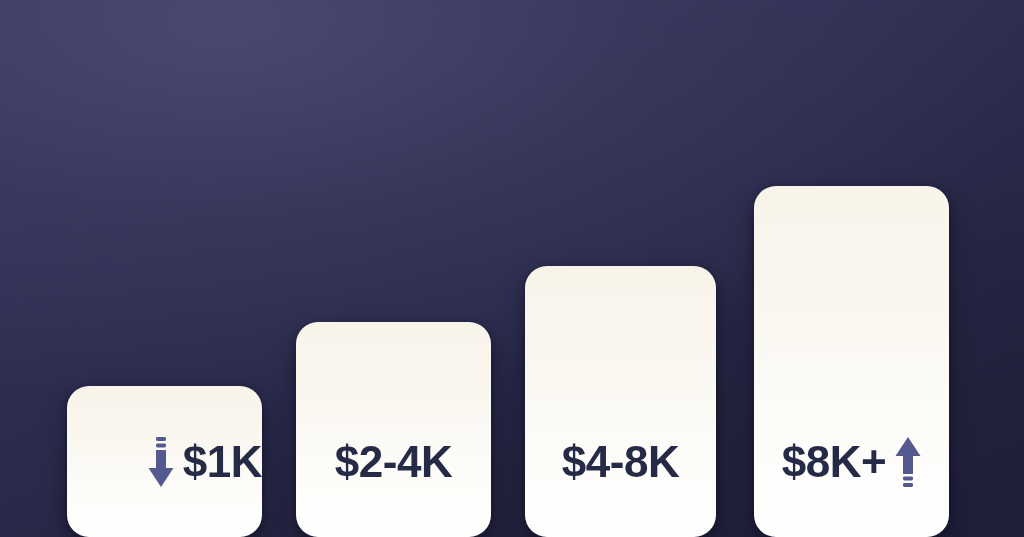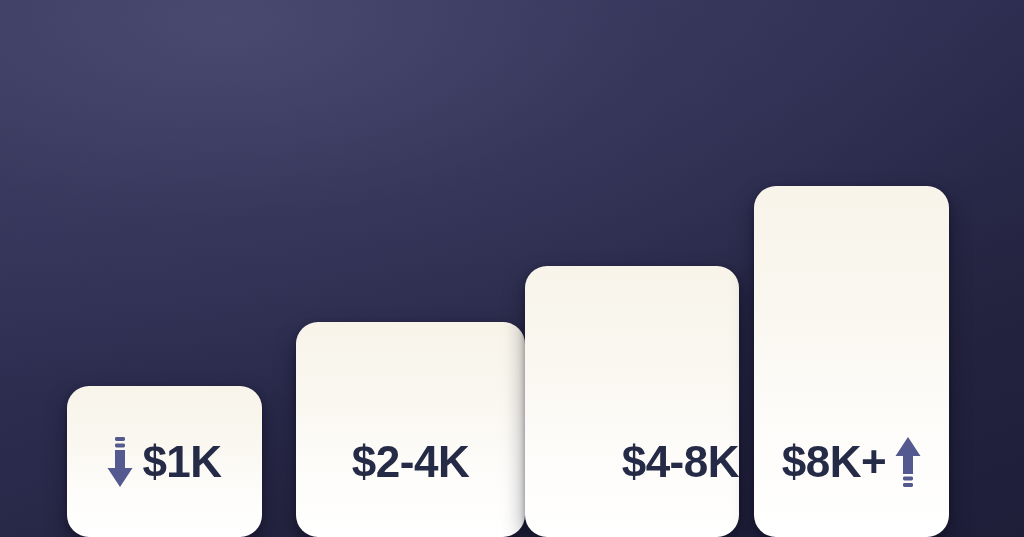--- a/index.html
+++ b/index.html
@@ -62,45 +62,45 @@
     flex: 0 0 auto;
   }
 </style>
 </head>
 <body>
 
 <div id="stage">
   <div class="chart">
 
     <div class="bar-group" style="left:67px; width:195px; height:403px;">
-      <div class="bar" style="width: 195px; height: 151px; top: 252px; margin-top: 0px;">
+      <div class="bar" style="width: 195px; height: 151px; top: 252px; margin-top: 0px; justify-content: flex-end;">
         <div class="bar-value" style="margin-top: 0px;">
           <svg class="arrow-icon" width="26" height="50" viewBox="0 0 26 50" aria-hidden="true">
             <rect x="8" y="0" width="10" height="4" rx="1.4" fill="#545a8f"></rect>
             <rect x="8" y="6.5" width="10" height="4" rx="1.4" fill="#545a8f"></rect>
             <rect x="8" y="13" width="10" height="18" fill="#545a8f"></rect>
             <path d="M13 50 L0.5 31 L25.5 31 Z" fill="#545a8f"></path>
           </svg>
           <span class="bar-value-text">$1K</span>
         </div>
       </div>
 
     </div>
 
     <div class="bar-group" style="left:296px; width:195px; height:403px;">
-      <div class="bar" style="width: 229px; height: 215px; top: 188px; margin-top: 0px;">
+      <div class="bar" style="width: 195px; height: 215px; top: 188px; margin-top: 0px;">
         <div class="bar-value" style="margin-top: 64px;">
           <span class="bar-value-text">$2-4K</span>
         </div>
       </div>
 
     </div>
 
     <div class="bar-group" style="left:525px; width:195px; height:403px;">
-      <div class="bar" style="width: 214px; height: 271px; top: 132px; margin-top: 0px; justify-content: flex-end;">
+      <div class="bar" style="width: 191px; height: 271px; top: 132px; margin-top: 0px;">
         <div class="bar-value" style="margin-top: 120px;">
           <span class="bar-value-text">$4-8K</span>
         </div>
       </div>
 
     </div>
 
     <div class="bar-group" style="left:754px; width:222px; height:403px;">
       <div class="bar" style="width: 195px; height: 351px; top: 52px; margin-top: 0px;">
         <div class="bar-value" style="margin-top: 200px;">

